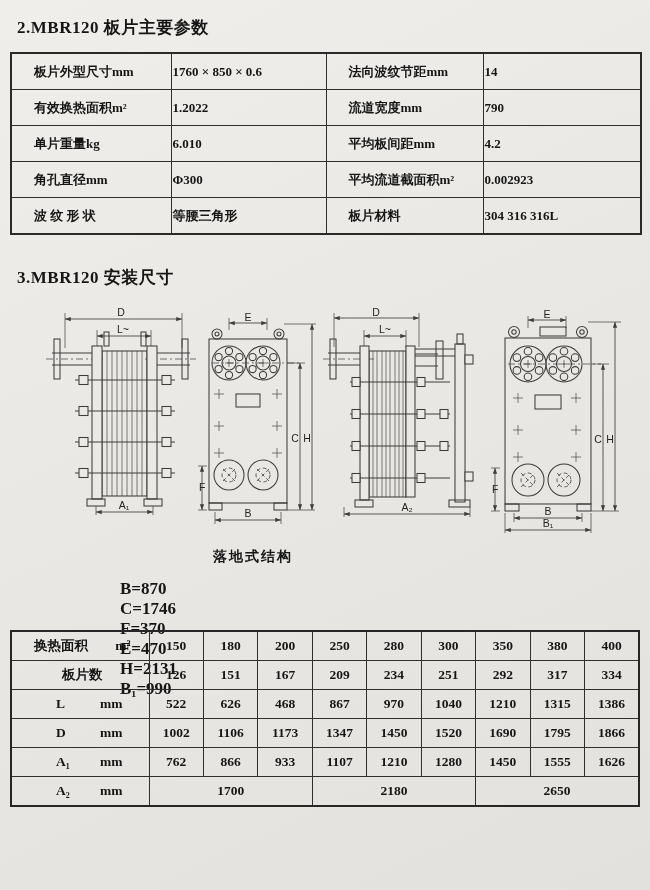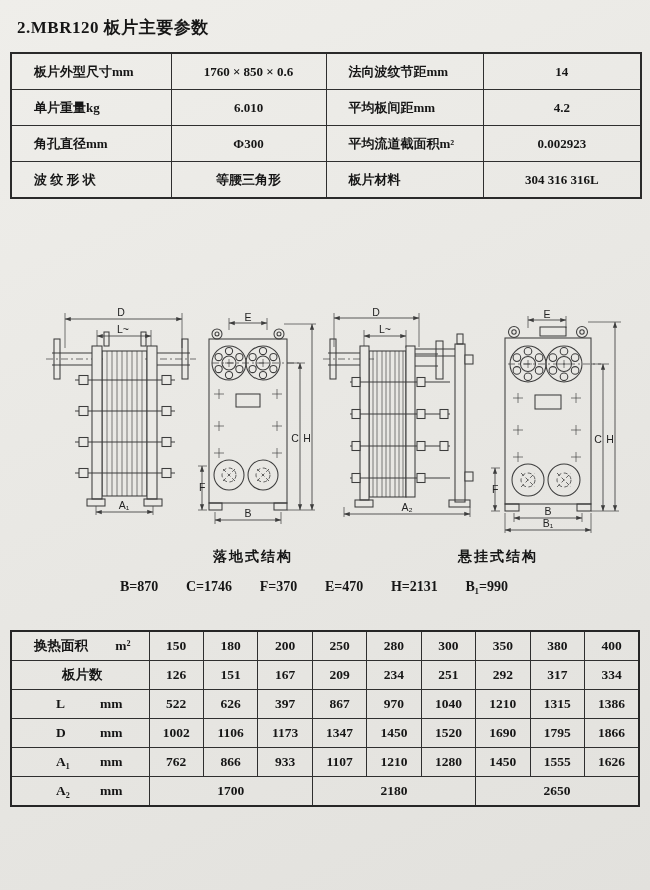--- a/index.html
+++ b/index.html
@@ -10,21 +10,21 @@
   .sec-title{position:absolute;left:17px;font-size:17px;font-weight:700;letter-spacing:.5px;text-align:right;}
   #title2{top:16px;}
   #title3{top:266px;}
 
   
   table{border-collapse:collapse;table-layout:fixed;}
   .t1{position:absolute;left:10px;top:52px;width:630px;border:2px solid #2a2a2a;}
   .t1 td{border:1.3px solid #2f2f2f;height:33px;font-size:13px;font-weight:700;
          overflow:hidden;white-space:nowrap;}
   .t1 td.lbl{text-align:left;padding-left:22px;}
-  .t1 td.val{text-align:center;}
+  .t1 td.val{text-align:left;}
 
   
   .t2{position:absolute;left:10px;top:630px;width:630px;border:2.2px solid #262626;}
   .t2 td{border:1.3px solid #2f2f2f;height:26px;font-size:13.5px;font-weight:700;
          text-align:center;overflow:hidden;white-space:nowrap;}
   .t2 td.hl{padding:0;text-align:right;}
   .t2 .hw{display:flex;justify-content:space-between;align-items:center;padding:0 18px 0 22px;}
   .t2 .hw.lt{padding:0 26px 0 44px;}
   .t2 .hw.c{justify-content:center;}
 
@@ -39,21 +39,21 @@
   .dwg .nut{fill:#eae9e5;}
   .dwg text{font-family:"Liberation Sans","DejaVu Sans",sans-serif;font-size:10.5px;
             fill:#242424;text-anchor:middle;stroke:none;}
   .dwg text.st{text-anchor:start;}
 
   .caption{position:absolute;top:548px;width:150px;text-align:right;
            font-size:14px;font-weight:700;letter-spacing:2px;}
   #cap-left{left:143px;}
   #cap-right{left:388px;}
   .dimline{position:absolute;left:120px;top:579px;width:388px;display:flex;
-           justify-content:space-between;font-size:14px;font-weight:700;}
+           justify-content:flex-end;font-size:17px;font-weight:700;flex-direction:column;}
 </style>
 </head>
 <body>
 
 <div class="page">
 
   <div id="title2" class="sec-title">2.MBR120 板片主要参数</div>
 
   <table class="t1">
     <colgroup>
@@ -63,40 +63,47 @@
         <col style="width:158px">
       </colgroup>
     <tbody>
         <tr>
       <td class="lbl">板片外型尺寸mm</td>
       <td class="val">1760 × 850 × 0.6</td>
       <td class="lbl">法向波纹节距mm</td>
       <td class="val">14</td>
     </tr>
     <tr>
+      <td class="lbl">有效换热面积m²</td>
+      <td class="val">1.2022</td>
+      <td class="lbl">流道宽度mm</td>
+      <td class="val">790</td>
+    </tr>
+    <tr>
       <td class="lbl">单片重量kg</td>
       <td class="val">6.010</td>
       <td class="lbl">平均板间距mm</td>
       <td class="val">4.2</td>
     </tr>
     <tr>
       <td class="lbl">角孔直径mm</td>
       <td class="val">Φ300</td>
       <td class="lbl">平均流道截面积m²</td>
       <td class="val">0.002923</td>
     </tr>
     <tr>
       <td class="lbl">波 纹 形 状</td>
       <td class="val">等腰三角形</td>
       <td class="lbl">板片材料</td>
       <td class="val">304 316 316L</td>
     </tr>
   </tbody>
     </table>
 
+  <div id="title3" class="sec-title">3.MBR120 安装尺寸</div>
 
   <svg width="0" height="0" style="position:absolute">
     <defs>
       <marker id="ar" markerWidth="7.5" markerHeight="6" refX="6.8" refY="3" orient="auto-start-reverse">
         <path d="M0,0.5 L6.8,3 L0,5.5 Z" fill="#3d3d3d" stroke="none"></path>
       </marker>
     </defs>
   </svg>
 
   <svg class="dwg" style="left:45px;top:308px" width="152" height="208" viewBox="0 0 152 208">
@@ -291,21 +298,20 @@
     <text x="122" y="133">H</text>
     <path class="ext" d="M26 203v9 M94 203v9"></path>
     <line class="dim" x1="26" y1="208" x2="94" y2="208" marker-start="url(#ar)" marker-end="url(#ar)"></line>
     <text x="60" y="205">B</text>
     <path class="ext" d="M17 203v20 M103 203v20"></path>
     <line class="dim" x1="17" y1="220" x2="103" y2="220" marker-start="url(#ar)" marker-end="url(#ar)"></line>
     <text x="60" y="217">B₁</text>
   </svg>
 
   <div id="cap-left" class="caption">落地式结构</div>
-  <div id="cap-right" class="caption">悬挂式结构</div>
 
   <div class="dimline">
     <span>B=870</span>
     <span>C=1746</span>
     <span>F=370</span>
     <span>E=470</span>
     <span>H=2131</span>
     <span>B₁=990</span>
   </div>
 
@@ -358,21 +364,21 @@
     </tr>
     <tr>
       <td class="hl">
         <div class="hw lt">
               <span>L</span>
               <span>mm</span>
             </div>
       </td>
       <td>522</td>
       <td>626</td>
-      <td>397</td>
+      <td>468</td>
       <td>867</td>
       <td>970</td>
       <td>1040</td>
       <td>1210</td>
       <td>1315</td>
       <td>1386</td>
     </tr>
     <tr>
       <td class="hl">
         <div class="hw lt">

